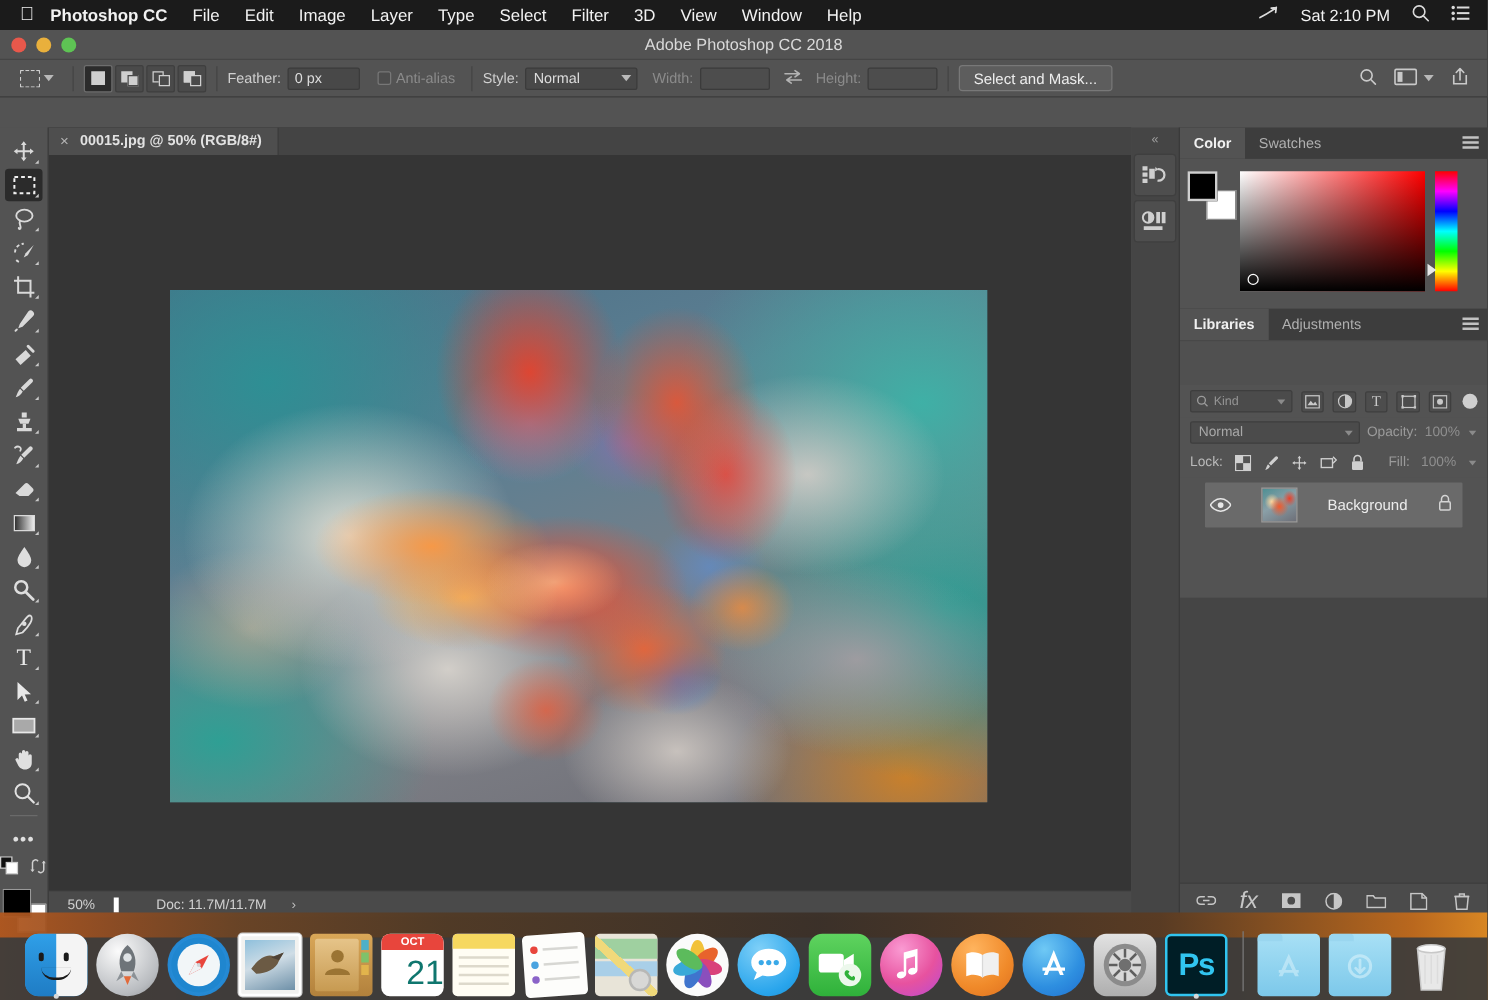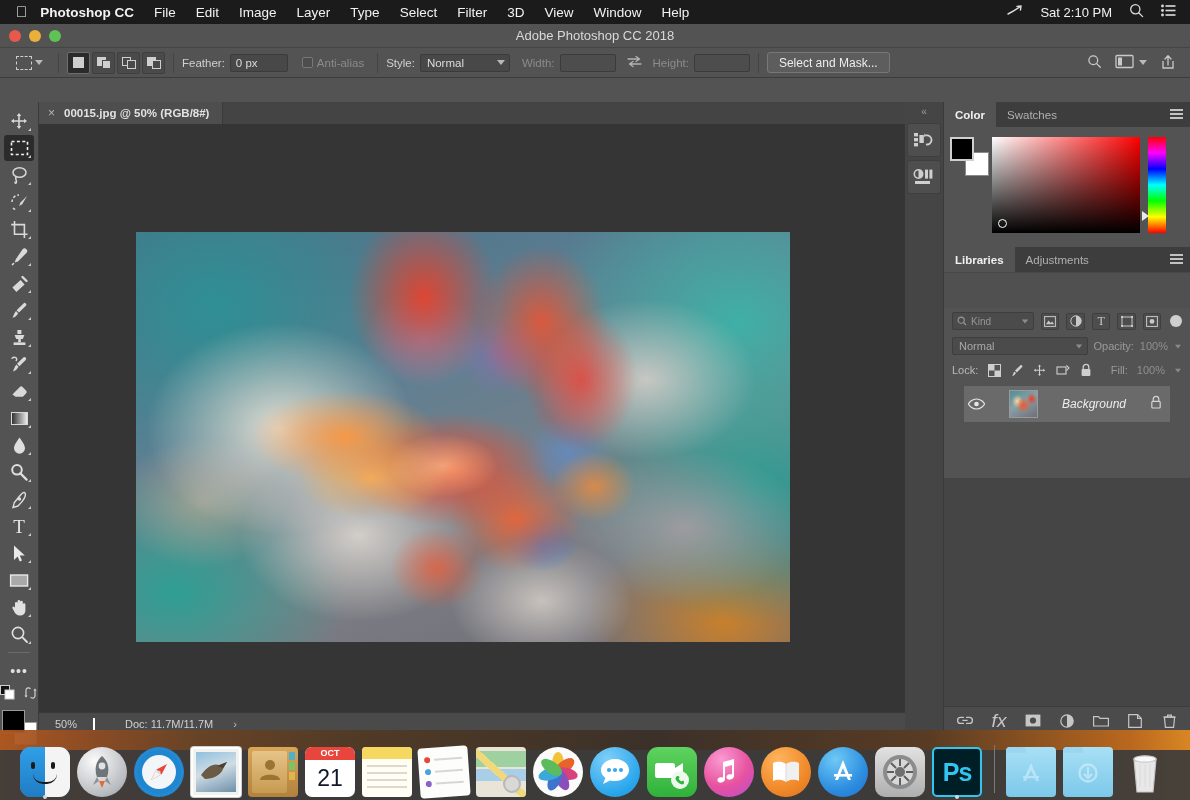--- a/index.html
+++ b/index.html
@@ -129,21 +129,21 @@
   .artboard{
     position:absolute; left:97px; top:108px; width:654px; height:410px;
     overflow:hidden; background:#2a3a3c;
   }
   .art-layer{ position:absolute; inset:0; }
   .statusbar{
     position:absolute; left:0; bottom:0; width:866px; height:22px;
     background:#4a4a4a; border-top:1px solid #3a3a3a;
     display:flex; align-items:center; font-size:11px; color:#d0d0d0;
   }
-  .sb-zoom{ width:56px; text-align:center; border-right:2px solid #ffffff;}
+  .sb-zoom{ width:56px; text-align:center; border-right:4px solid #ffffff;}
   .sb-doc{ padding-left:30px; }
   .sb-arrow{ margin-left:20px; color:#bdbdbd; font-size:11px;}
 
   
   .minidock{
     position:absolute; left:905px; top:78px; width:39px; height:632px;
     background:#454545; border-right:1px solid #3a3a3a;
   }
   .mdhead{ height:18px; display:flex;align-items:center;justify-content:center;
     color:#9d9d9d;font-size:10px; }
@@ -201,21 +201,21 @@
   .ly-toggle{ width:12px;height:12px;border-radius:50%;background:#cfcfcf; margin-left:2px;}
   .ly-blend{ height:24px;display:flex;align-items:center;gap:6px;padding:0 8px;font-size:11px;}
   .blendsel{ width:144px;height:18px;background:#4b4b4b;border:1px solid #3e3e3e;border-radius:2px;
     display:flex;align-items:center;justify-content:space-between;padding:0 4px 0 6px;color:#a8a8a8;font-size:11px;}
   .opct{ color:#9a9a9a; }
   .opval{ color:#8f8f8f; }
   .ly-lock{ height:24px;display:flex;align-items:center;gap:9px;padding:0 8px;font-size:11px;color:#b9b9b9;}
   .lockico{ width:14px;height:14px;display:flex;align-items:center;justify-content:center;}
   .ly-list{ background:#535353; padding-top:4px; height:96px;}
   .lyrow{ height:36px; margin:0 20px; display:flex;align-items:center; gap:24px;
-    background:#6a6a6a; border-radius:1px; padding:0 8px 0 4px;font-style:italic;}
+    background:#6a6a6a; border-radius:1px; padding:0 8px 0 4px;}
   .ly-eye{ width:18px;display:flex;align-items:center;justify-content:center;}
   .ly-thumb{ width:36px;height:28px;border:1px solid #9a9a9a; overflow:hidden; position:relative;}
   .ly-name{ font-size:12px; color:#ececec; flex:1; }
   .ly-foot{
     position:absolute; left:0; bottom:0; width:246px; height:28px; background:#4b4b4b;
     border-top:1px solid #3d3d3d; display:flex; align-items:center; justify-content:center; gap:18px;
   }
   .lf{ width:16px;height:16px;display:flex;align-items:center;justify-content:center;color:#c6c6c6;font-size:12px;}
 
   
@@ -861,21 +861,21 @@
           <svg width="30" height="30" viewBox="0 0 30 30" style="position:absolute;left:7px;top:9px">
             <circle cx="15" cy="9" r="5" fill="#9b7433"></circle>
             <path d="M5 24 C5 17 25 17 25 24 Z" fill="#9b7433"></path>
           </svg>
         </div>
       </div>
 
       <div class="dockitem">
         <div class="di" style="border-radius:7px;background:#fff;overflow:hidden">
           <div style="position:absolute;left:0;top:0;width:100%;height:13px;background:#e8453c;color:#fff;font-size:9px;font-weight:bold;text-align:center;line-height:13px">OCT</div>
-          <div style="position:absolute;left:0;top:13px;width:100%;height:37px;color:#0f172a;font-size:23px;text-align:center;line-height:36px">21</div>
+          <div style="position:absolute;left:0;top:13px;width:100%;height:37px;color:#0f766e;font-size:27px;text-align:right;line-height:36px">21</div>
         </div>
       </div>
 
       <div class="dockitem">
         <div class="di" style="border-radius:4px;background:#fffdf4">
           <div style="position:absolute;left:0;top:0;width:100%;height:12px;background:#f6d860"></div>
           <div style="position:absolute;left:5px;top:18px;right:5px;height:1.5px;background:#ddd9cc"></div>
           <div style="position:absolute;left:5px;top:25px;right:5px;height:1.5px;background:#ddd9cc"></div>
           <div style="position:absolute;left:5px;top:32px;right:5px;height:1.5px;background:#ddd9cc"></div>
           <div style="position:absolute;left:5px;top:39px;right:5px;height:1.5px;background:#ddd9cc"></div>

